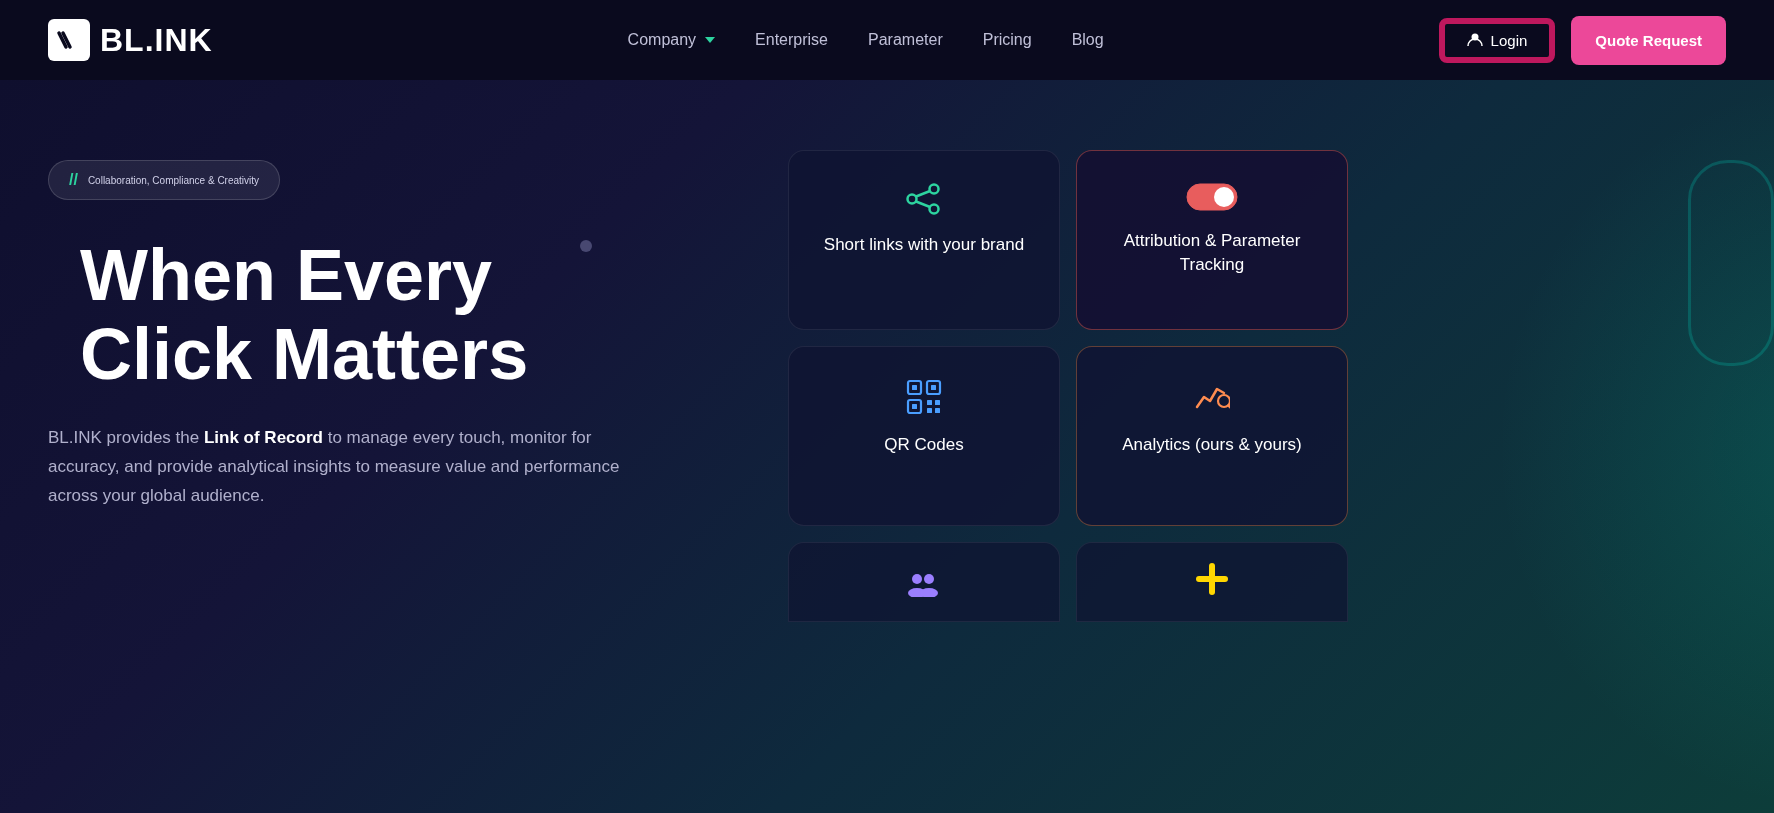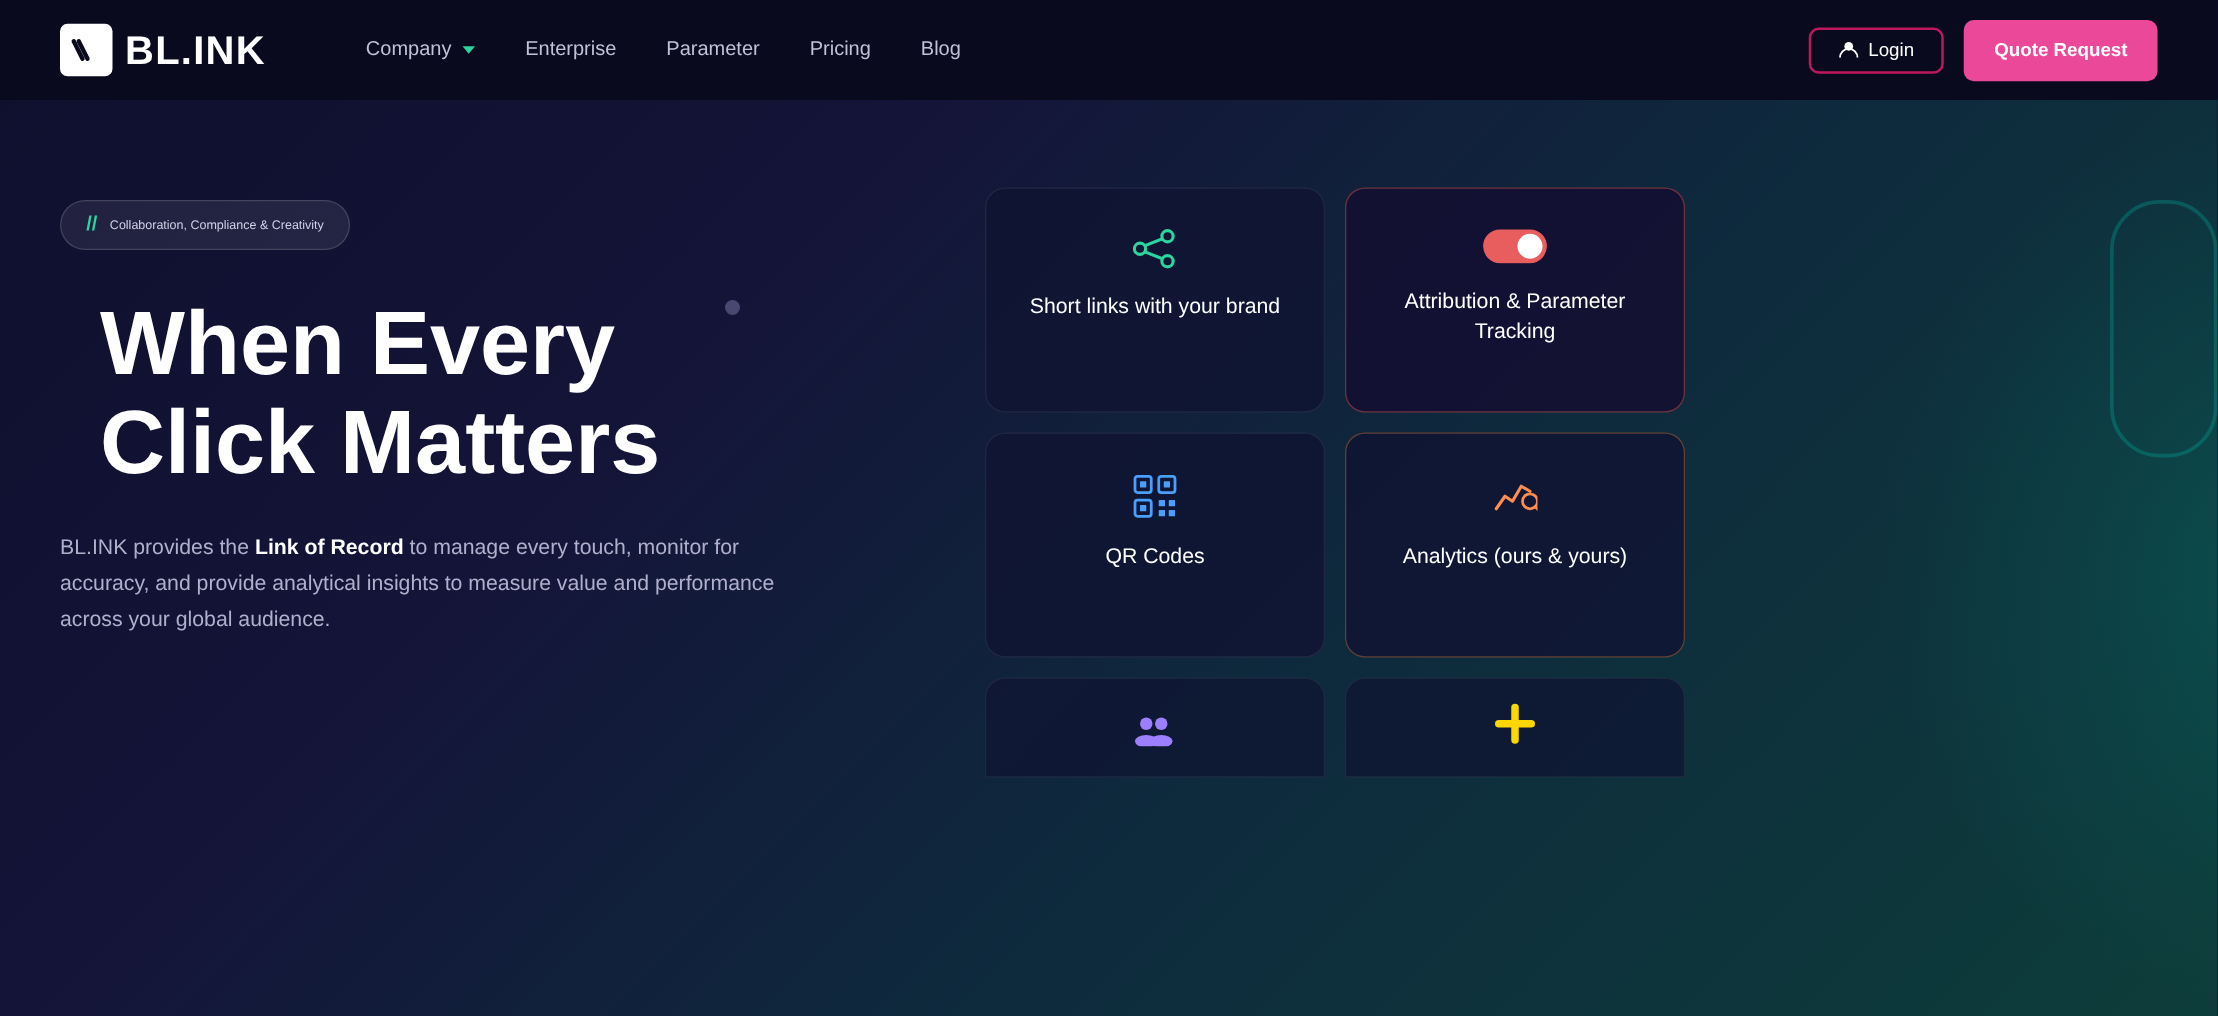--- a/index.html
+++ b/index.html
@@ -37,39 +37,40 @@
       color: white;
       font-size: 32px;
       font-weight: 700;
       letter-spacing: 1px;
     }
     .nav-links {
       display: flex;
       align-items: center;
       gap: 40px;
       flex: 1;
+      justify-content: center;
     }
     .nav-link {
       color: #c0c0d8;
       font-size: 16px;
       cursor: pointer;
       text-decoration: none;
       display: flex;
       align-items: center;
       gap: 5px;
     }
     .nav-right {
       display: flex;
       align-items: center;
       gap: 16px;
     }
     .login-btn {
       color: white;
       background: transparent;
-      border: 2px solid #be185d;
+      border: 6px solid #be185d;
       border-radius: 8px;
       padding: 8px 22px;
       font-size: 15px;
       cursor: pointer;
       display: flex;
       align-items: center;
       gap: 8px;
     }
     .quote-btn {
       background: #ec4899;

